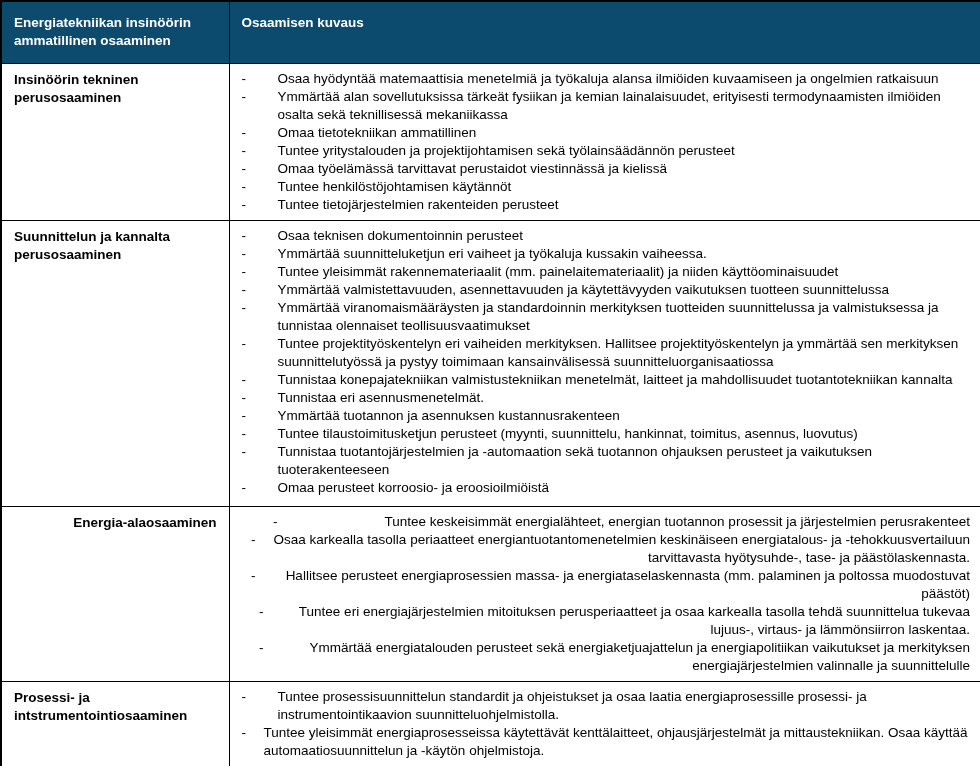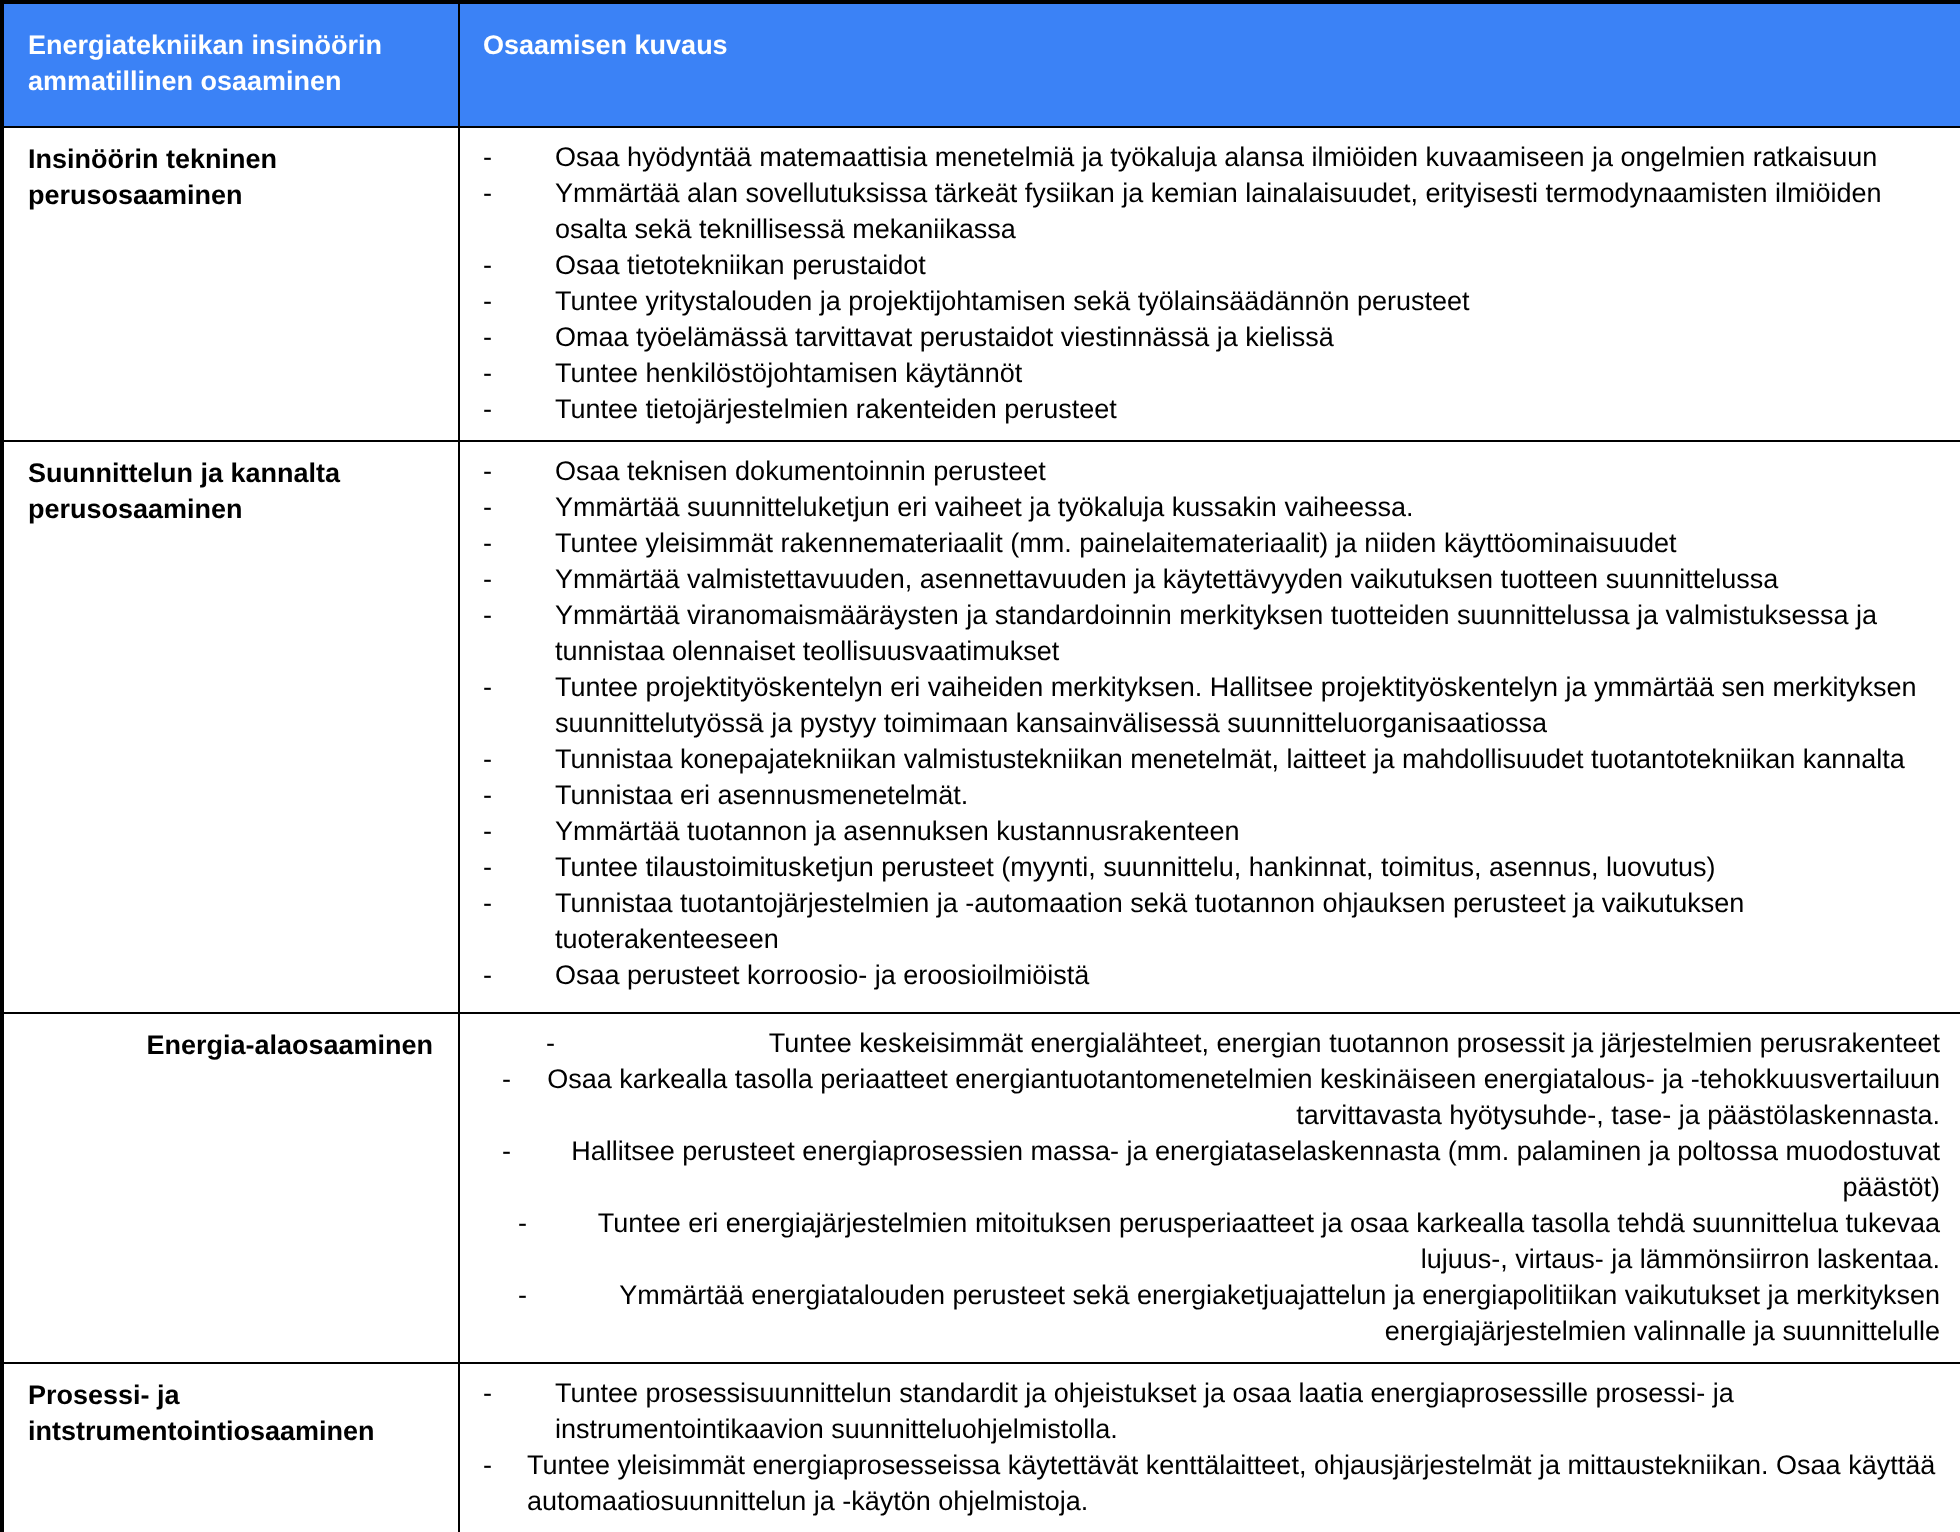--- a/index.html
+++ b/index.html
@@ -17,21 +17,21 @@
   }
   table.comp-table th,
   table.comp-table td{
     border:1px solid #000000;
     vertical-align:top;
     box-sizing:border-box;
   }
   col.c1{width:228px;}
   col.c2{width:752px;}
   th.hdr{
-    background:#3b82f6;
+    background:#0c4a6e;
     color:#ffffff;
     text-align:left;
     font-size:13.5px;
     font-weight:bold;
     padding:12px 12px 10px 12px;
     height:62px;
     line-height:18px;
   }
   td.comp{
     font-weight:bold;
@@ -78,21 +78,21 @@
     <span class="txt">Osaa hyödyntää matemaattisia menetelmiä ja työkaluja alansa ilmiöiden kuvaamiseen ja ongelmien ratkaisuun</span>
   </div>
 
   <div class="item indent-wide">
     <span class="dash">-</span>
     <span class="txt">Ymmärtää alan sovellutuksissa tärkeät fysiikan ja kemian lainalaisuudet, erityisesti termodynaamisten ilmiöiden osalta sekä teknillisessä mekaniikassa</span>
   </div>
 
   <div class="item indent-wide">
     <span class="dash">-</span>
-    <span class="txt">Osaa tietotekniikan perustaidot</span>
+    <span class="txt">Omaa tietotekniikan ammatillinen</span>
   </div>
 
   <div class="item indent-wide">
     <span class="dash">-</span>
     <span class="txt">Tuntee yritystalouden ja projektijohtamisen sekä työlainsäädännön perusteet</span>
   </div>
 
   <div class="item indent-wide">
     <span class="dash">-</span>
     <span class="txt">Omaa työelämässä tarvittavat perustaidot viestinnässä ja kielissä</span>
@@ -165,21 +165,21 @@
     <span class="txt">Tuntee tilaustoimitusketjun perusteet (myynti, suunnittelu, hankinnat, toimitus, asennus, luovutus)</span>
   </div>
 
   <div class="item indent-wide">
     <span class="dash">-</span>
     <span class="txt">Tunnistaa tuotantojärjestelmien ja -automaation sekä tuotannon ohjauksen perusteet ja vaikutuksen tuoterakenteeseen</span>
   </div>
 
   <div class="item indent-wide">
     <span class="dash">-</span>
-    <span class="txt">Osaa perusteet korroosio- ja eroosioilmiöistä</span>
+    <span class="txt">Omaa perusteet korroosio- ja eroosioilmiöistä</span>
   </div>
 </div>
     </td>
   </tr>
 
   <tr>
     <td class="comp">Energia-alaosaaminen</td>
     <td class="desc">
       <div>
   <div class="item indent-wide">

